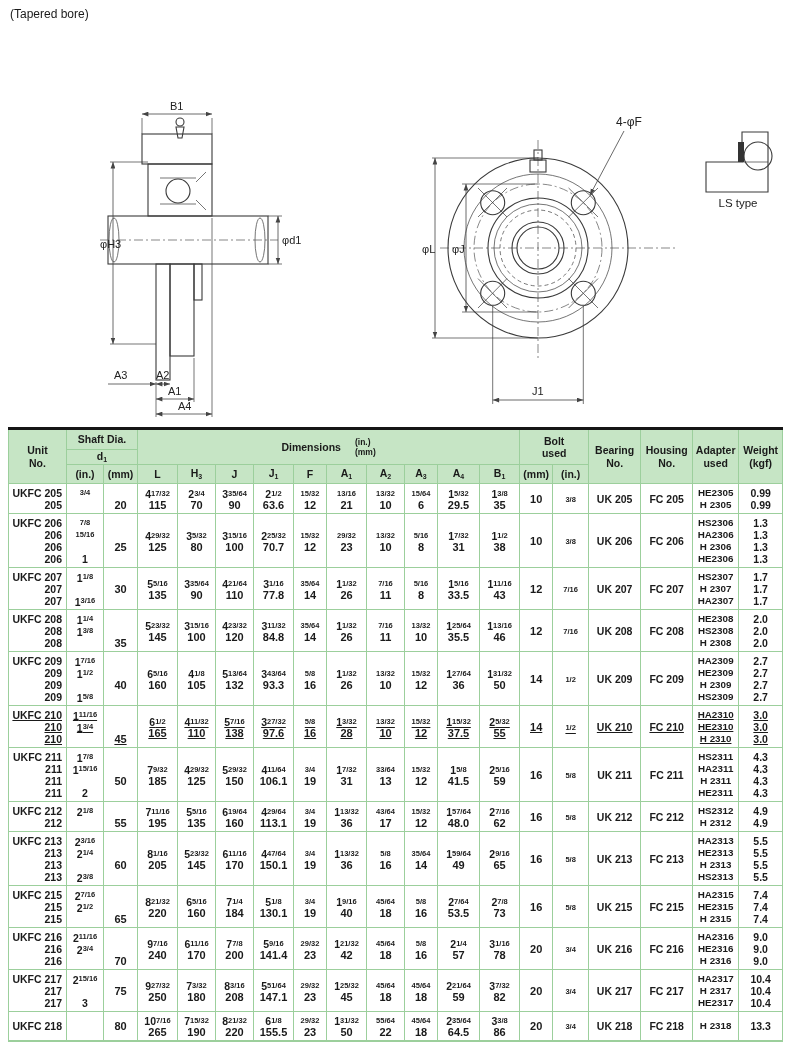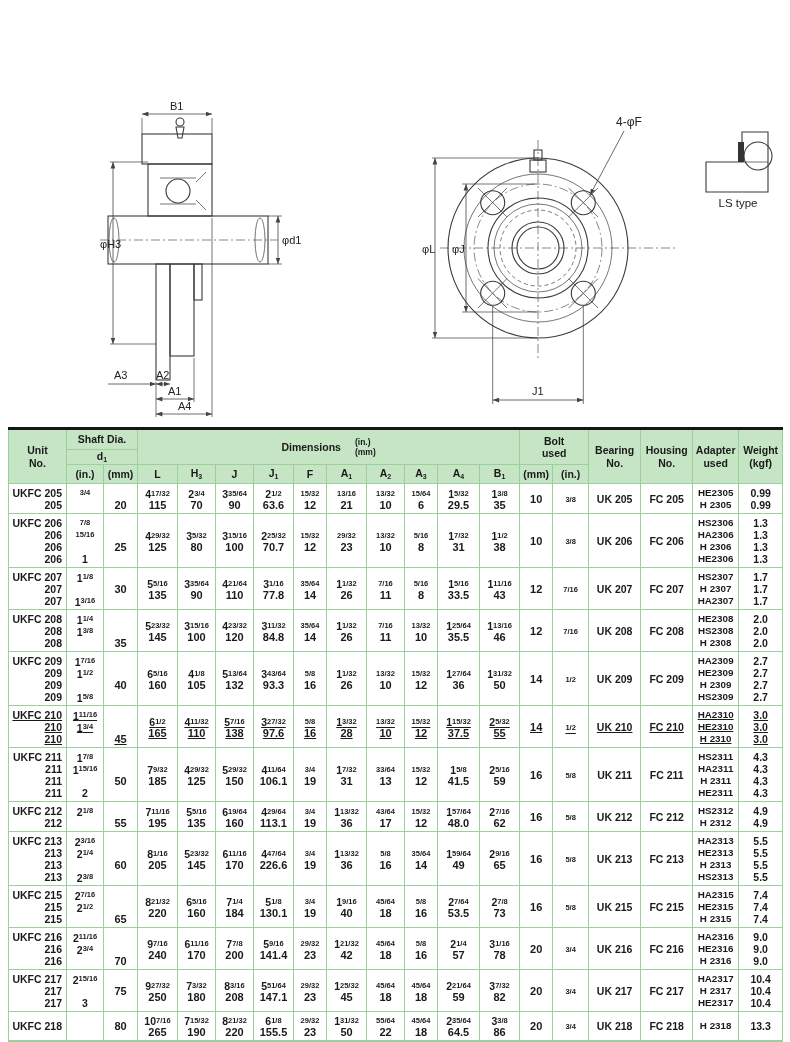--- a/index.html
+++ b/index.html
@@ -40,20 +40,21 @@
   td.adapter .ln{font-size:9.8px;}
   td.weight .ln{font-size:10.5px;}
   .dimshdr{display:flex;align-items:center;justify-content:center;gap:14px;}
   .dimshdr .units{font-size:8.5px;line-height:1.2;text-align:left;white-space:pre-line;}
   .h-r1{height:21px;} .h-r2{height:14px;} .h-r3{height:19px;}
 </style>
 </head>
 <body>
 
 <div class="title-block">
+  <div class="bore-note">(Tapered bore)</div>
 </div>
 
 <div class="drawings">
 
   <svg class="sideview" style="left:100px;top:0;" width="215" height="322" viewBox="0 0 215 322">
     <defs>
       <marker id="ar" markerWidth="9" markerHeight="8" refX="8" refY="3" orient="auto">
         <path d="M0,0L8,3L0,6z" fill="#444"></path>
       </marker>
       <marker id="arb" markerWidth="9" markerHeight="8" refX="0" refY="3" orient="auto">
@@ -865,21 +866,21 @@
         <td>
           <div class="in-line"><span class="wh">5</span><span class="fr">23/32</span></div>
           <div class="mm-line">145</div>
         </td>
         <td>
           <div class="in-line"><span class="wh">6</span><span class="fr">11/16</span></div>
           <div class="mm-line">170</div>
         </td>
         <td>
           <div class="in-line"><span class="wh">4</span><span class="fr">47/64</span></div>
-          <div class="mm-line">226.6</div>
+          <div class="mm-line">150.1</div>
         </td>
         <td>
           <div class="in-line"><span class="fr">3/4</span></div>
           <div class="mm-line">19</div>
         </td>
         <td>
           <div class="in-line"><span class="wh">1</span><span class="fr">13/32</span></div>
           <div class="mm-line">36</div>
         </td>
         <td>

